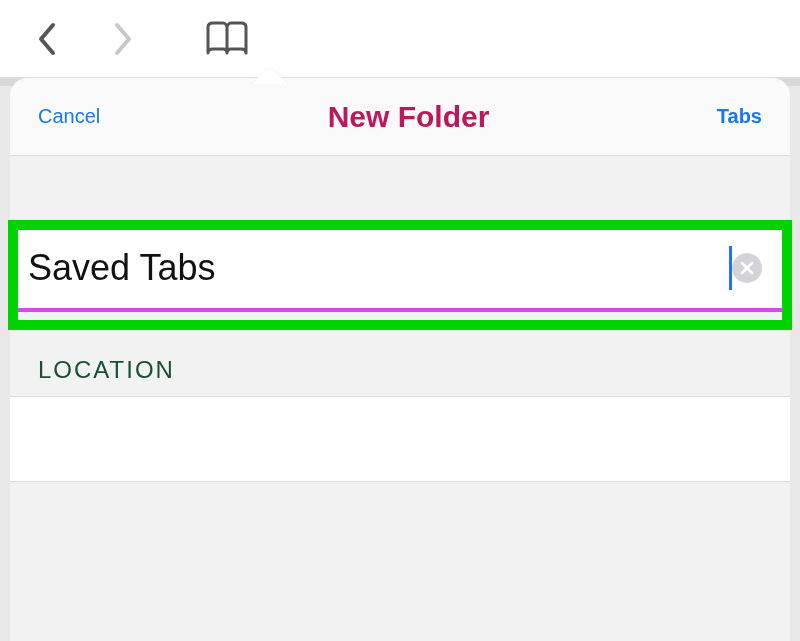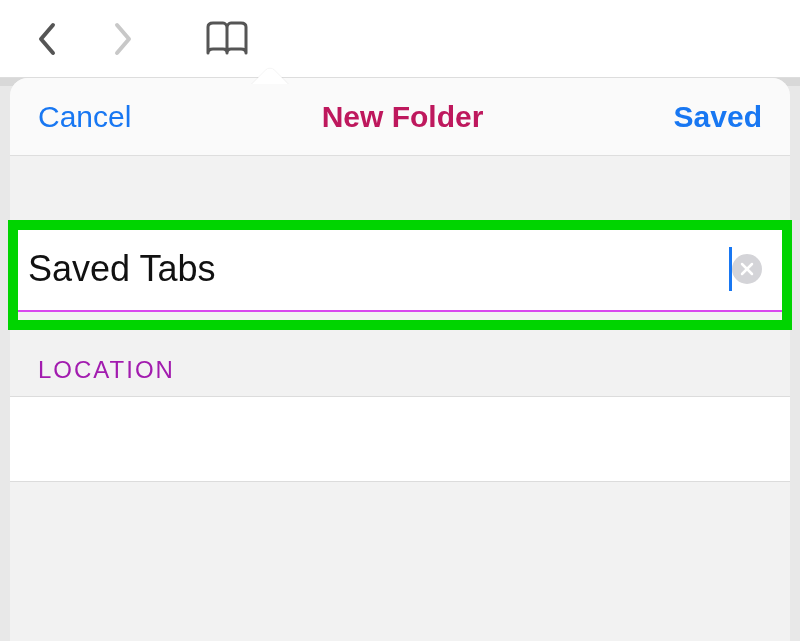--- a/index.html
+++ b/index.html
@@ -81,40 +81,40 @@
     .popover-header {
       height: 78px;
       background: #fafafa;
       border-bottom: 1px solid #dedede;
       display: flex;
       align-items: center;
       justify-content: space-between;
       padding: 0 28px;
     }
     .hbtn {
-      font-size: 30px;
+      font-size: 20px;
       color: #1877f2;
       font-weight: 400;
       cursor: pointer;
     }
     .hbtn.save {
       font-weight: 600;
     }
     .htitle {
       font-size: 30px;
       font-weight: 600;
       color: #be185d;
     }
     .gap {
       height: 70px;
     }
     .name-row {
       background: #fff;
       border-top: 1px solid #dcdcdc;
-      border-bottom: 2px solid #d946ef;
+      border-bottom: 4px solid #d946ef;
       height: 86px;
       display: flex;
       align-items: center;
       padding: 0 28px 0 18px;
       position: relative;
     }
     .name-input {
       flex: 1;
       border: none;
       outline: none;
@@ -151,21 +151,21 @@
       right: 8px;
       top: 220px;
       height: 110px;
       pointer-events: none;
       z-index: 20;
     }
     .section-label {
       padding: 44px 28px 12px 28px;
       font-size: 24px;
       letter-spacing: 2px;
-      color: #a21caf;
+      color: #14532d;
     }
     .loc-row {
       background: #fff;
       border-top: 1px solid #dcdcdc;
       border-bottom: 1px solid #dcdcdc;
       height: 86px;
     }
   </style>
 </head>
 <body>
@@ -189,21 +189,21 @@
 </div>
 
 <div class="popover-shadow-strip"></div>
 
 <div class="popover-pointer"></div>
 
 <div class="popover">
   <div class="popover-header">
     <div class="hbtn">Cancel</div>
     <div class="htitle">New Folder</div>
-    <div class="hbtn save">Saved</div>
+    <div class="hbtn save">Tabs</div>
   </div>
 
   <div class="gap"></div>
 
   <div class="name-row">
     <span class="name-input">Saved Tabs</span>
     <span class="caret"></span>
     <div class="clear-btn">
       <svg width="14" height="14" viewBox="0 0 14 14">
         <line x1="2" y1="2" x2="12" y2="12" stroke="#fff" stroke-width="2.5" stroke-linecap="round"></line>

